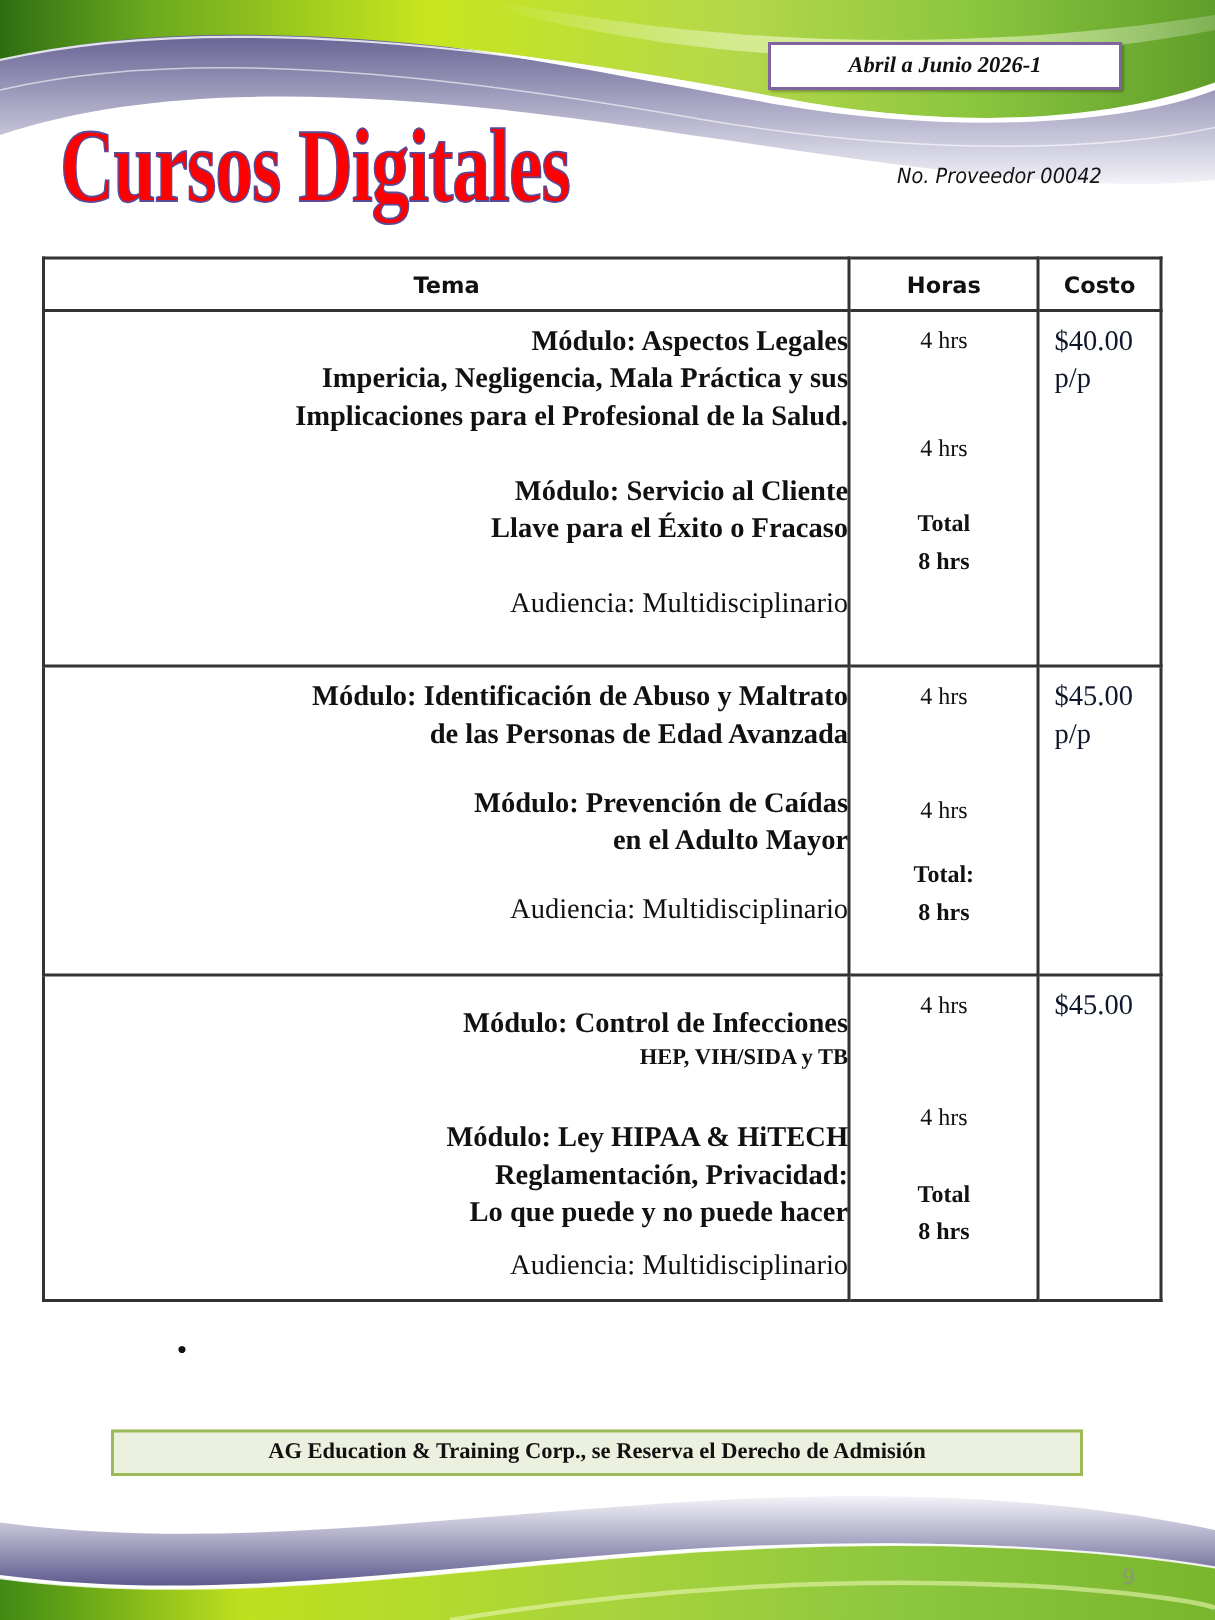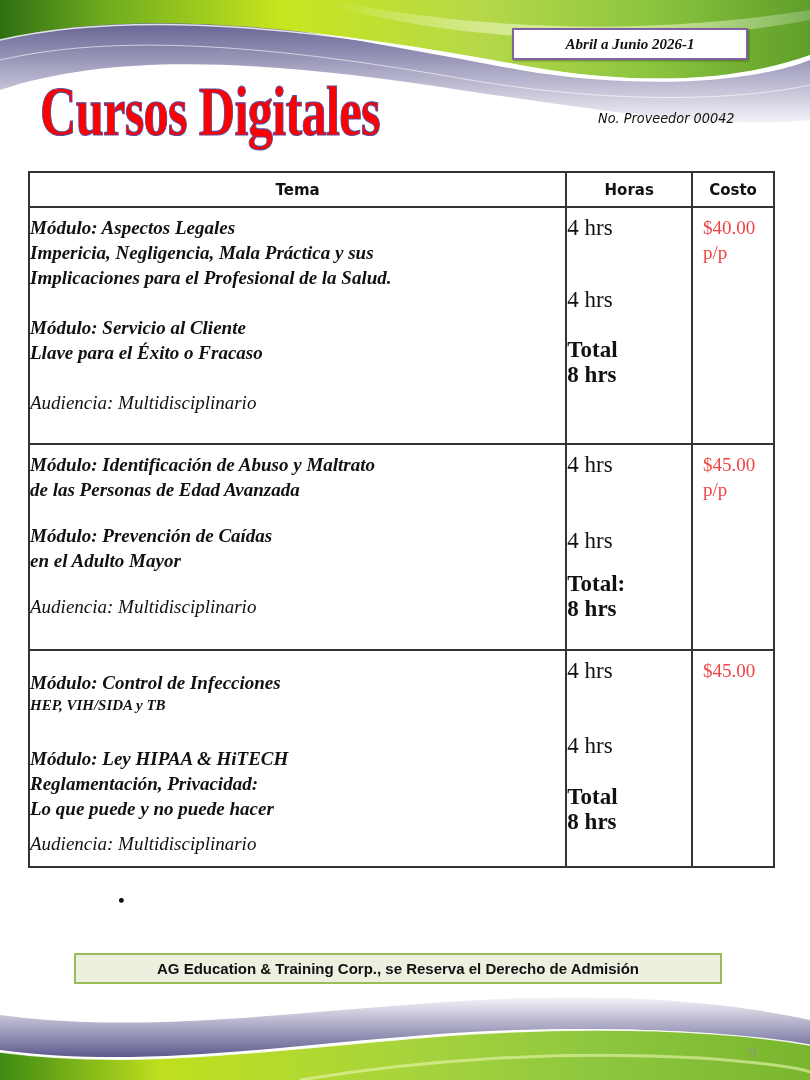--- a/index.html
+++ b/index.html
@@ -14,38 +14,38 @@
 
   .provider { position:absolute; left:598px; top:110px; font-family:"DejaVu Sans", sans-serif; font-style:italic; font-size:14px; color:#111; transform:scaleX(0.92); transform-origin:left top; }
 
   table.courses { position:absolute; left:28px; top:171px; width:747px; border-collapse:collapse;border-radius:19px; }
   table.courses th, table.courses td { border:2px solid #333; vertical-align:top; padding:0; }
   table.courses th { height:33px; font-family:"DejaVu Sans", sans-serif; font-weight:bold; font-size:15px; vertical-align:middle; text-align:center; color:#111; transform:none; }
   .col-tema { width:537px; }
   .col-horas { width:124px; }
   .col-costo { width:80px; }
 
-  .tema-cell { text-align:left; font-size:19px; line-height:25px; color:#111;font-style:italic; }
+  .tema-cell { text-align:right; font-size:19px; line-height:25px; color:#111; }
   .b { font-weight:bold; }
   .small-b { font-weight:bold; font-size:15px; line-height:20px; }
   .aud { font-weight:normal; }
-  .horas-cell { font-size:23px; line-height:25px; color:#111; }
-  .costo-cell { text-align:left; padding-left:10px !important; font-size:19px; line-height:25px; color:#ef4444; }
+  .horas-cell { text-align:center; font-size:16px; line-height:25px; color:#111; }
+  .costo-cell { text-align:left; padding-left:10px !important; font-size:19px; line-height:25px; color:#0f172a; }
 
   .r1 td { height:235px; }
   .r2 td { height:204px; }
   .r3 td { height:215px; }
 
   .block { display:block; }
 
   .notes { position:absolute; left:118px; top:888px; font-family:"Liberation Serif", serif; font-weight:bold; font-size:19px; line-height:26px; color:#111; margin:0; padding:0; list-style:none; }
   .notes li { position:relative; padding-left:22px; }
   .notes li .bullet { position:absolute; left:0; top:0; font-weight:normal; }
 
-  .disclaimer { position:absolute; left:74px; top:953px; width:644px; height:27px; background:#ebf1de; border:2px solid #9bbb59; display:flex; align-items:center; justify-content:center; font-family:Liberation Sans, sans-serif; font-weight:bold; font-size:15px; color:#111; }
+  .disclaimer { position:absolute; left:74px; top:953px; width:644px; height:27px; background:#ebf1de; border:2px solid #9bbb59; display:flex; align-items:center; justify-content:center; font-family:Liberation Serif, serif; font-weight:bold; font-size:15px; color:#111; }
 
   .page-num { position:absolute; left:748px; top:1044px; font-family:"DejaVu Sans", sans-serif; font-size:14px; color:#8a9a70; }
 </style>
 </head>
 <body>
 
 <svg class="deco deco-top" viewBox="0 0 810 250" preserveAspectRatio="none">
   <defs>
     <linearGradient id="gTop" x1="0" y1="0" x2="1" y2="0">
       <stop offset="0" stop-color="#2e6e12"></stop>

